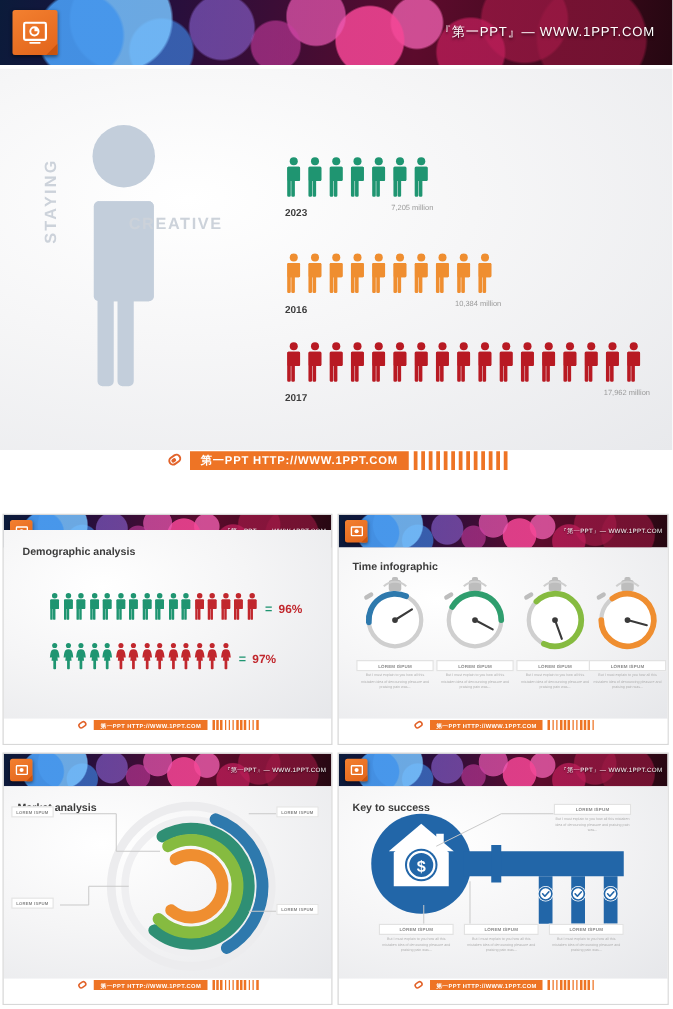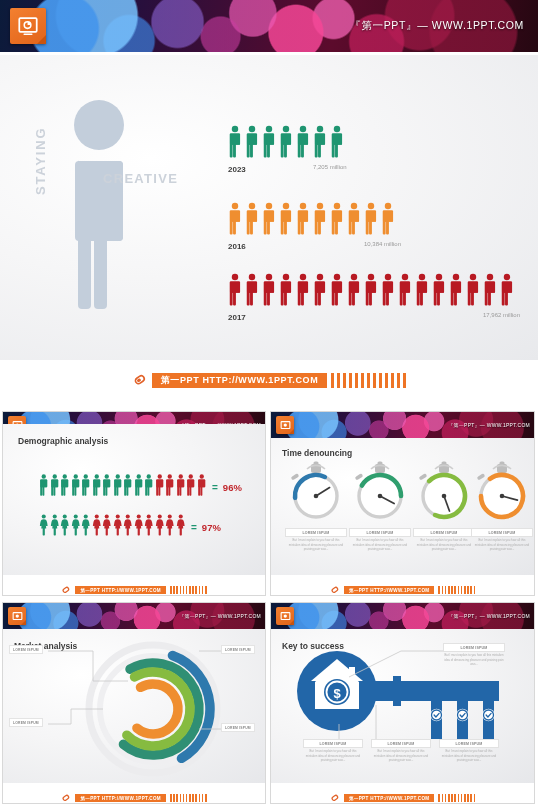--- a/index.html
+++ b/index.html
@@ -66,21 +66,21 @@
   }
 
   .pictorow{ position:absolute; }
   .picto-figs{ display:flex; gap:3px; align-items:flex-end; }
   .yr{ font-size:8px; font-weight:bold; color:#3d3d3d; margin-top:3px; }
   .mill{ position:absolute; font-size:6px; color:#9a9a9a; white-space:nowrap; }
 
   
   .footbar{
     position:absolute; left:0; background:#fff;
-    display:flex; align-items:flex-end; justify-content:center;
+    display:flex; align-items:flex-start; justify-content:center;
   }
   .foot-inner{ display:flex; align-items:center; gap:4px; }
   .clip{ transform:rotate(-35deg); display:block; }
   .foot-url{
     background:#ee7425; color:#fff; font-weight:bold;
     letter-spacing:.07em; white-space:nowrap; display:flex; align-items:center;
   }
   .bars{ display:flex; align-items:center; }
   .bars i{ display:block; background:#ee7425; }
 
@@ -566,21 +566,21 @@
       <div class="logo" style="left:5px;top:4px;width:18px;height:18px;">
         <svg width="11" height="11" viewBox="0 0 24 24" aria-hidden="true">
           <rect x="2.5" y="3.5" width="19" height="15" rx="1.2" fill="none" stroke="#fff" stroke-width="2.4"></rect>
           <circle cx="11.5" cy="11" r="3.6" fill="#fff"></circle>
         </svg>
         <span class="fold" style="border-width:0 0 5px 5px;"></span>
       </div>
       <div class="mini-hdr-txt">『第一PPT』—  WWW.1PPT.COM</div>
     </div>
     <div class="mini-body" style="top:26px;bottom:20px;">
-      <div class="mini-title" style="left:11px;top:10px;">Time denouncing</div>
+      <div class="mini-title" style="left:11px;top:10px;">Time infographic</div>
       <div id="watch-host">
           <div class="watch" style="left: 14px; top: 22px; width: 62px;">
             <div><svg width="62" height="62" viewBox="0 0 62 62" aria-hidden="true">
                 <rect x="26" y="4" width="10" height="9" rx="2" fill="#bdbdbd"></rect>
                 <rect x="28.5" y="1.5" width="5" height="4" rx="1.6" fill="#bdbdbd"></rect>
                 <path d="M22 9 A13 13 0 0 1 40 9" fill="none" stroke="#cfcfcf" stroke-width="1.6"></path>
                 <rect x="6" y="15" width="8" height="3.6" rx="1.8" fill="#bdbdbd" transform="rotate(-32 10 16.8)"></rect>
                 <circle cx="31" cy="36" r="21" fill="#fff" stroke="#cfcfcf" stroke-width="3.4"></circle>
                 <path d="M 10.08 37.83 A 21 21 0 0 1 39.87 16.97" fill="none" stroke="#2e79ad" stroke-width="4.6" stroke-linecap="round"></path>
                 <line x1="31" y1="36" x2="44.57" y2="27.52" stroke="#3a3a3a" stroke-width="1.7" stroke-linecap="round"></line>

